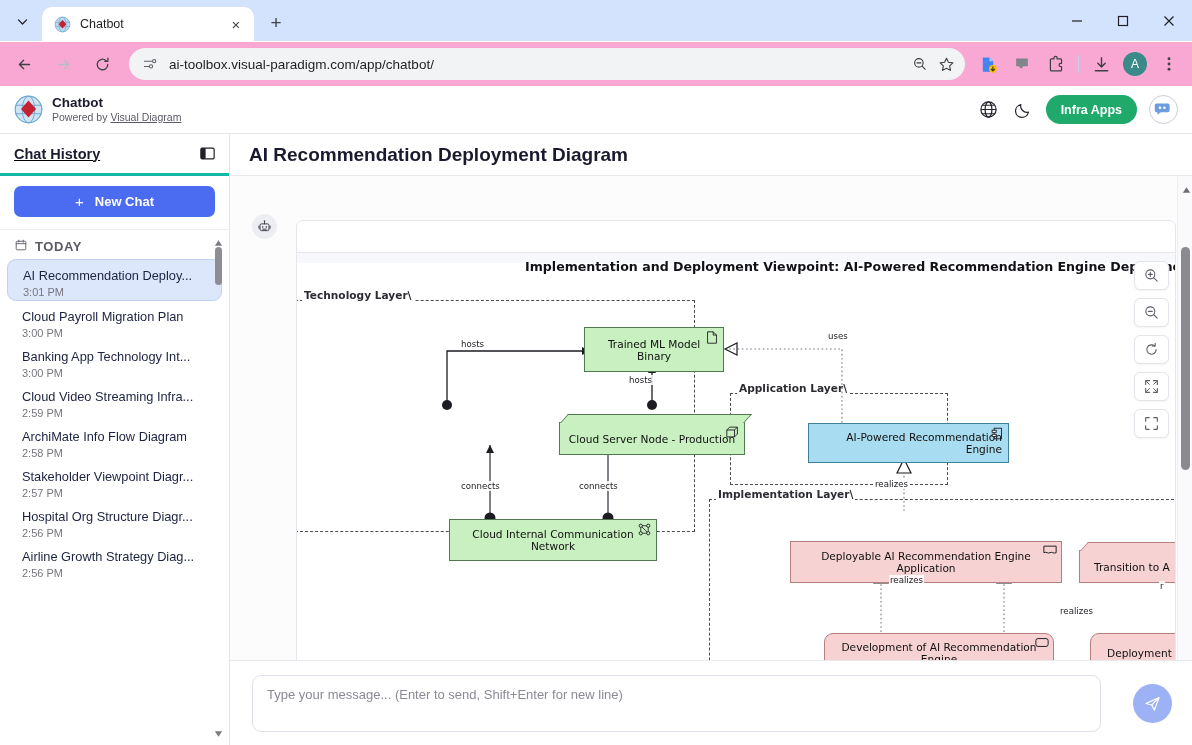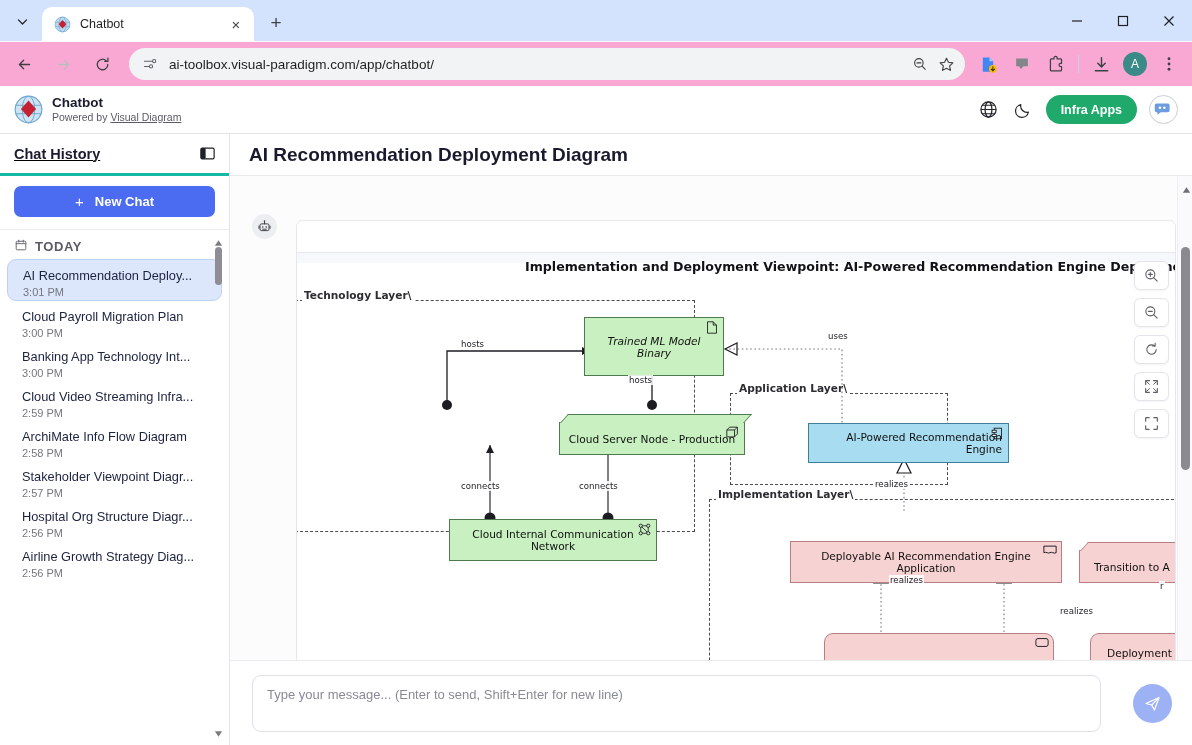--- a/index.html
+++ b/index.html
@@ -623,21 +623,21 @@
           <path d="M607 206 l-7 14 h14 z" fill="#fff" stroke="#1c1c22" stroke-width="1.2"></path>
 
           <path d="M584 400 L584 330" fill="none" stroke="#7a7a82" stroke-width="1.1" stroke-dasharray="1.6 2.6"></path>
           <path d="M584 316 l-7 14 h14 z" fill="#fff" stroke="#1c1c22" stroke-width="1.2"></path>
 
           <path d="M707 400 L707 330" fill="none" stroke="#7a7a82" stroke-width="1.1" stroke-dasharray="1.6 2.6"></path>
           <path d="M707 316 l-7 14 h14 z" fill="#fff" stroke="#1c1c22" stroke-width="1.2"></path>
           <path d="M600 400 L700 400" fill="none" stroke="#7a7a82" stroke-width="1.1" stroke-dasharray="1.6 2.6"></path>
         </svg>
 
-        <div class="nodebox" style="left:287px; top:64px; width:140px; height:59px;font-style:italic;">
+        <div class="nodebox" style="left:287px; top:74px; width:140px; height:45px;">
           <span>Trained ML Model Binary</span>
           <span class="box-icon">
             <svg width="12" height="13" viewBox="0 0 14 16">
               <path d="M1.5 1h7l4 4v10h-11z" fill="none" stroke="#1c1c22" stroke-width="1.1" stroke-linejoin="round"></path>
               <path d="M8.5 1v4h4" fill="none" stroke="#1c1c22" stroke-width="1.1"></path>
             </svg>
           </span>
         </div>
 
 
@@ -685,20 +685,21 @@
             </svg>
           </span>
         </div>
 
         <div class="nodebox impl" style="left:782px; top:288px; width:170px; height:33px; margin-top:9px; justify-content:flex-start; padding-left:14px;">
           <span class="node3d-top impl"></span>
           <span>Transition to A</span>
         </div>
 
         <div class="nodebox impl rounded" style="left:527px; top:380px; width:230px; height:40px;">
+          <span>Development of AI Recommendation Engine</span>
           <span class="box-icon">
             <svg width="14" height="11" viewBox="0 0 16 12">
               <rect x="1" y="1.5" width="14" height="9" rx="2.4" fill="none" stroke="#1c1c22" stroke-width="1.1"></rect>
             </svg>
           </span>
         </div>
 
         <div class="nodebox impl rounded" style="left:793px; top:380px; width:160px; height:40px; justify-content:flex-start; padding-left:16px;">
           <span>Deployment</span>
         </div>

